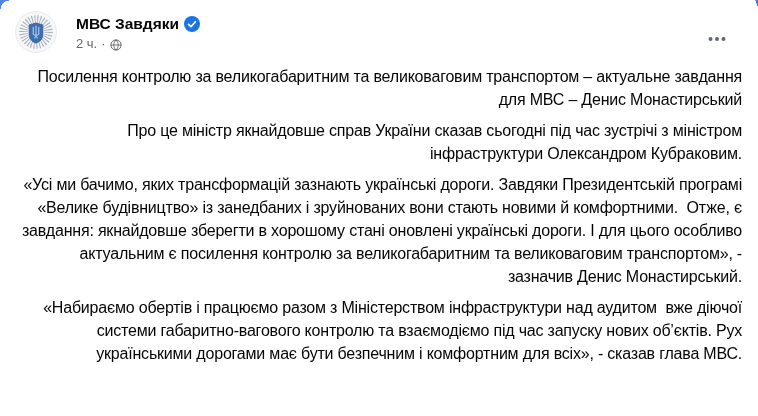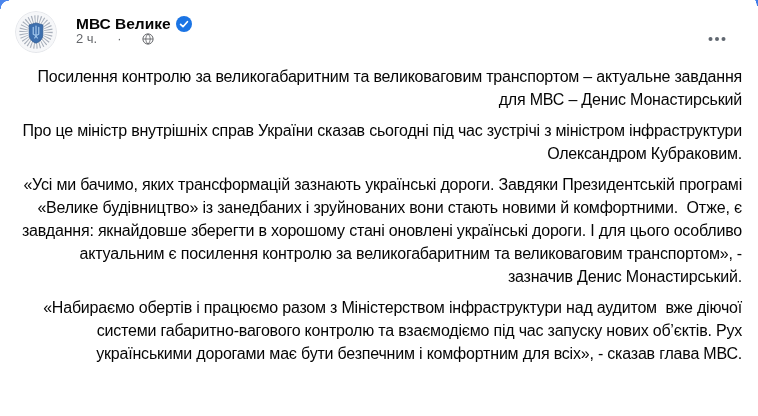--- a/index.html
+++ b/index.html
@@ -42,22 +42,23 @@
   .author-name {
     font-size: 15.5px;
     font-weight: 700;
     color: #050505;
     line-height: 17px;
     cursor: pointer;
   }
   .verified { display: inline-flex; width: 16px; height: 16px; }
   .meta-line {
     display: flex;
-    align-items: flex-start;
-    gap: 20px;
+    align-items: center;
+    gap: 4px;
+    margin-top: 5px;
     font-size: 13px;
     color: #65676B;
     line-height: 14px;
   }
   .meta-line .timestamp { cursor: pointer; }
   .globe { display: inline-flex; color: #65676B; margin-top: 1px; }
   .menu-btn {
     margin-left: auto;
     margin-top: 13px;
     margin-right: 12px;
@@ -93,21 +94,21 @@
       <circle cx="22" cy="22" r="21.5" fill="#f6f7f9"></circle>
       <circle cx="22" cy="22" r="21.5" fill="none" stroke="#e3e5e9" stroke-width="1"></circle>
       <circle cx="22" cy="22" r="13" fill="none" stroke="#8d97a5" stroke-width="9" stroke-dasharray="1 1.7" opacity="0.75"></circle>
       <circle cx="22" cy="22" r="8.5" fill="#f6f7f9"></circle>
       <path d="M22 12.5 L29.2 14.6 V24 C29.2 29.1 26.6 31.9 22 33.7 C17.4 31.9 14.8 29.1 14.8 24 V14.6 Z" fill="#3d6fae" stroke="#2f5b92" stroke-width="0.8"></path>
       <path d="M19.1 17 v7.2 M22 15.8 v10 M24.9 17 v7.2 M19.1 24.2 q2.9 2.4 5.8 0 M22 26.2 l-1.4 2.1 M22 26.2 l1.4 2.1" stroke="#a9cdf1" stroke-width="1.2" fill="none" stroke-linecap="round"></path>
     </svg>
 
     <div class="author-block">
       <div class="author-line">
-        <span class="author-name">МВС Велике</span>
+        <span class="author-name">МВС Завдяки</span>
         <span class="verified">
           <svg viewBox="0 0 16 16" width="16" height="16" xmlns="http://www.w3.org/2000/svg" aria-hidden="true">
             <circle cx="8" cy="8" r="8" fill="#1b74e4"></circle>
             <path d="M4.6 8.3 L7 10.7 L11.4 5.7" stroke="#ffffff" stroke-width="1.7" fill="none" stroke-linecap="round" stroke-linejoin="round"></path>
           </svg>
         </span>
       </div>
       <div class="meta-line">
         <span class="timestamp">2 ч.</span>
         <span class="dot">·</span>
@@ -125,18 +126,18 @@
         <circle cx="4.5" cy="11" r="2" fill="#606770"></circle>
         <circle cx="11" cy="11" r="2" fill="#606770"></circle>
         <circle cx="17.5" cy="11" r="2" fill="#606770"></circle>
       </svg>
     </span>
 
   </div>
 
   <div class="post-body">
     <p>Посилення контролю за великогабаритним та великоваговим транспортом – актуальне завдання для МВС – Денис Монастирський</p>
-    <p>Про це міністр внутрішніх справ України сказав сьогодні під час зустрічі з міністром інфраструктури Олександром Кубраковим.</p>
+    <p>Про це міністр якнайдовше справ України сказав сьогодні під час зустрічі з міністром інфраструктури Олександром Кубраковим.</p>
     <p>«Усі ми бачимо, яких трансформацій зазнають українські дороги. Завдяки Президентській програмі «Велике будівництво» із занедбаних і зруйнованих вони стають новими й комфортними.  Отже, є завдання: якнайдовше зберегти в хорошому стані оновлені українські дороги. І для цього особливо актуальним є посилення контролю за великогабаритним та великоваговим транспортом», - зазначив Денис Монастирський.</p>
     <p>«Набираємо обертів і працюємо разом з Міністерством інфраструктури над аудитом  вже діючої системи габаритно-вагового контролю та взаємодіємо під час запуску нових об’єктів. Рух українськими дорогами має бути безпечним і комфортним для всіх», - сказав глава МВС.</p>
   </div>
 
 </div>
 
 </body></html>

